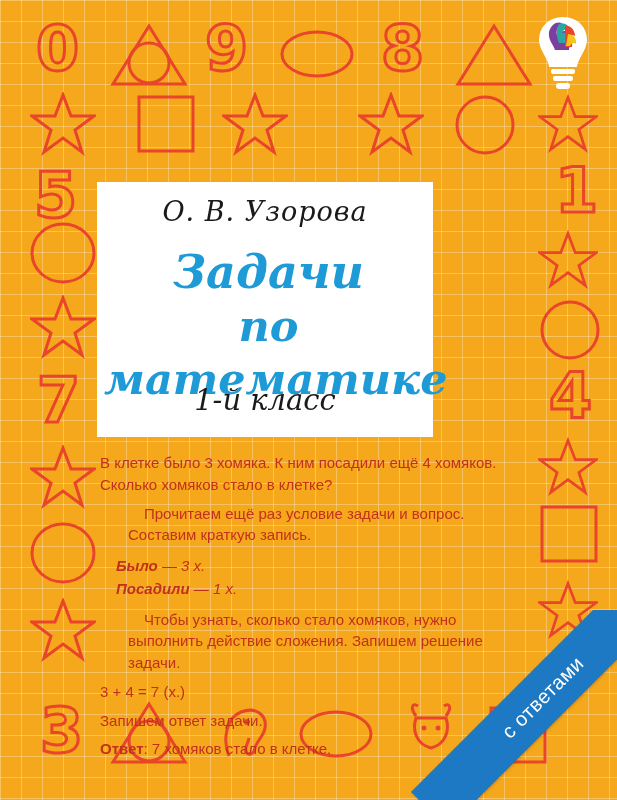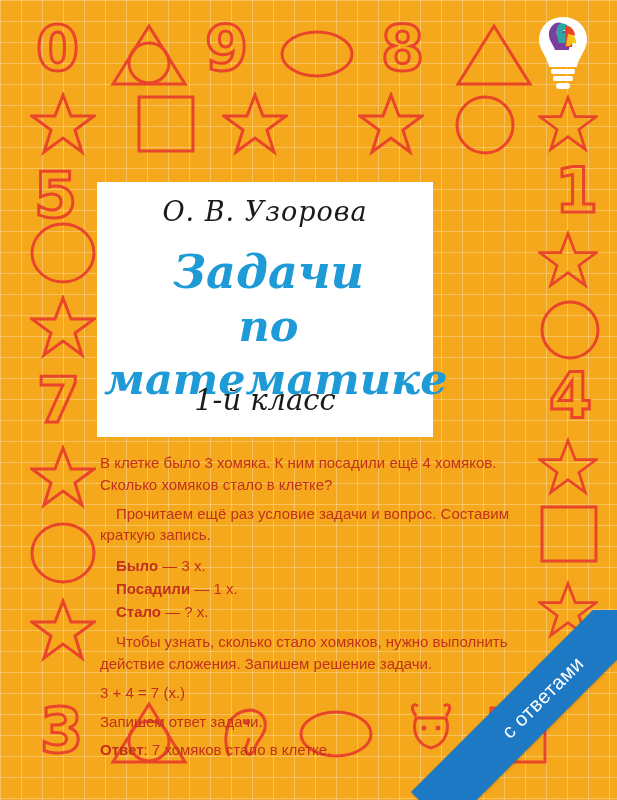--- a/index.html
+++ b/index.html
@@ -101,23 +101,23 @@
     position: absolute;
     left: 100px;
     top: 452px;
     width: 420px;
     color: #C2311B;
     font-size: 15px;
     line-height: 1.45;
     z-index: 5;
   }
   .task-block p { margin: 0 0 7px 0; }
-  .task-block .indent { text-indent: 16px; }
+  .task-block .indent { text-indent: 16px; margin-left: 28px; }
   .task-block b { font-weight: 700; }
-  .short-note { margin: 9px 0 9px 16px; }
+  .short-note { margin: 9px 0 9px 16px; font-style: italic; }
   .short-note div { margin-bottom: 1px; }
 
   
   .bulb { position: absolute; right: 26px; top: 14px; z-index: 6; }
 
   
   .ribbon-wrap {
     position: absolute;
     right: 0;
     bottom: 0;
@@ -311,21 +311,20 @@
     </div>
     <div class="grade">1-й класс</div>
   </div>
 
   <div class="task-block">
     <p>В клетке было 3 хомяка. К ним посадили ещё 4 хомяков. Сколько хомяков стало в клетке?</p>
     <p class="indent">Прочитаем ещё раз условие задачи и вопрос. Составим краткую запись.</p>
     <div class="short-note">
       <div><b>Было</b> <span>— 3 х.</span></div>
       <div><b>Посадили</b> <span>— 1 х.</span></div>
-      <div><b>Стало</b> <span>— ? х.</span></div>
     </div>
     <p class="indent">Чтобы узнать, сколько стало хомяков, нужно выполнить действие сложения. Запишем решение задачи.</p>
     <p>3 + 4 = 7 (х.)</p>
     <p>Запишем ответ задачи.</p>
     <p><b>Ответ</b><span>: 7 хомяков стало в клетке.</span></p>
   </div>
 
   <div class="ribbon-wrap">
     <div class="ribbon">с ответами</div>
   </div>

